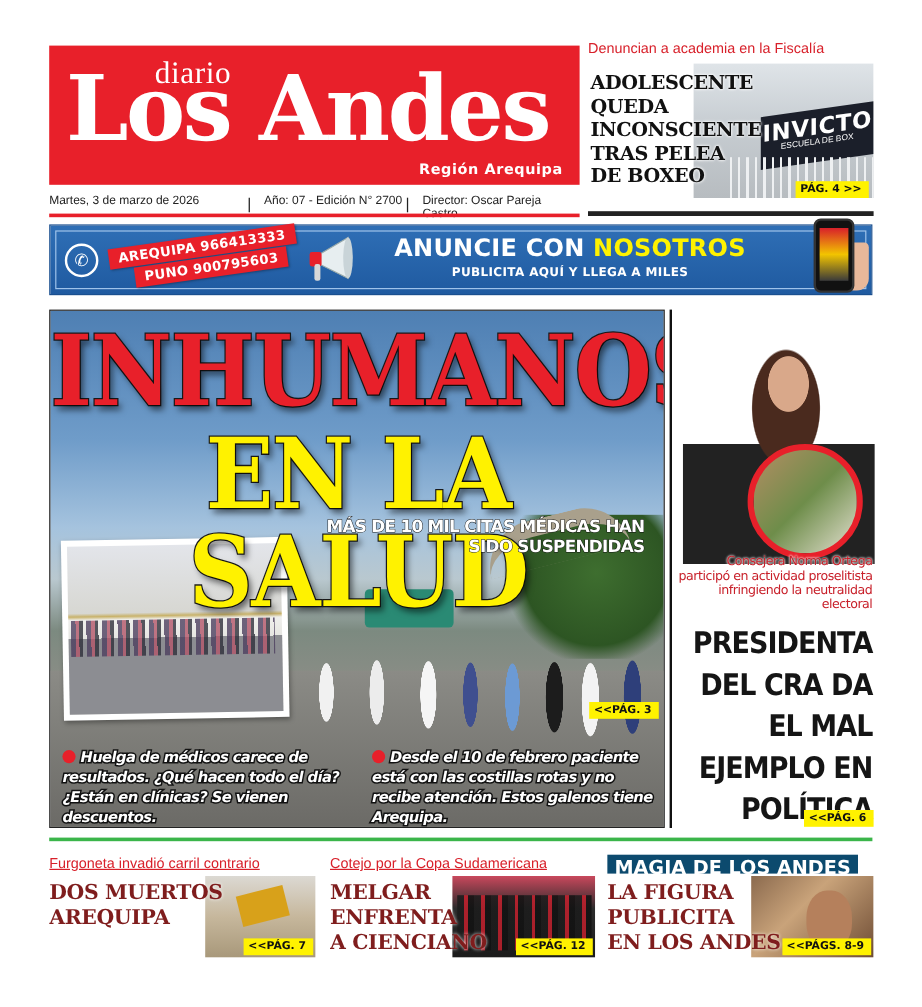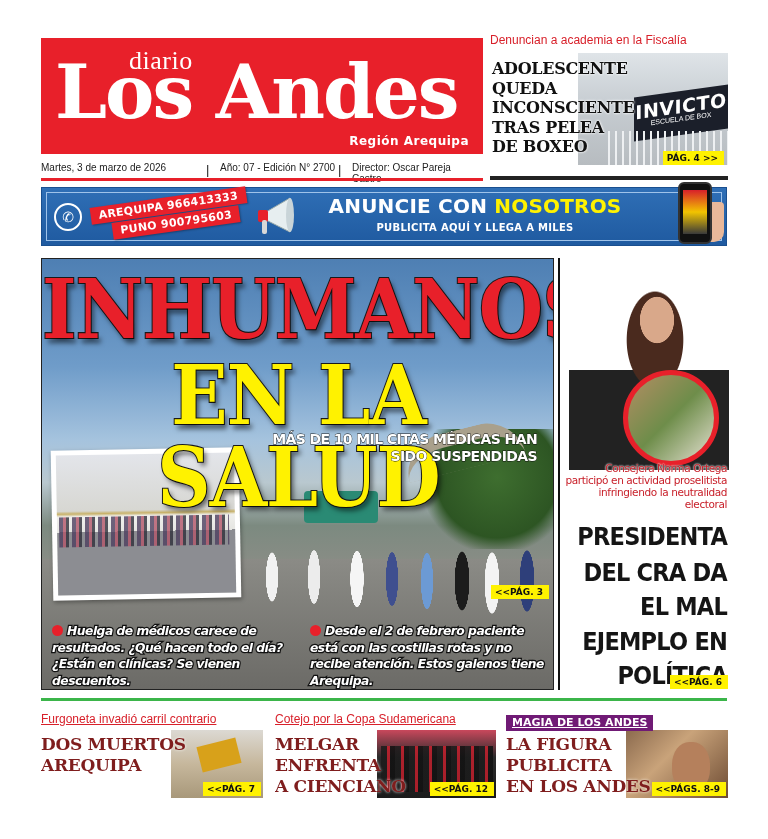--- a/index.html
+++ b/index.html
@@ -190,21 +190,21 @@
     font-family: "DejaVu Sans", sans-serif; font-weight: bold; font-size: 22.5px; line-height: 31.5px; color: #151515;
     letter-spacing: -0.8px; transform: scaleY(1.1); transform-origin: top;
   }
   .side .page-tag { right: 2px; top: 425px; }
 
   .green-rule { position: absolute; left: 41px; top: 698px; width: 686px; height: 3px; background: #3bb54a; }
 
   
   .strip { position: absolute; top: 712px; height: 86px; overflow: hidden; }
   .strip .kicker { font-size: 12px; color: #d8202a; height: 16px; white-space: nowrap; position: relative; z-index: 2; text-decoration: underline; }
-  .strip .kicker.box { display: inline-block; background: #701a75; color: #fff; font-weight: bold; font-family: "DejaVu Sans", sans-serif; font-size: 11px; padding: 1px 6px; }
+  .strip .kicker.box { display: inline-block; background: #0c4a6e; color: #fff; font-weight: bold; font-family: "DejaVu Sans", sans-serif; font-size: 16px; padding: 1px 6px; }
   .strip .headline {
     position: absolute; left: 0; top: 22px; z-index: 2;
     font-family: "DejaVu Serif", serif; font-weight: bold; font-size: 17px; line-height: 21px; color: #7f1d1d;
     letter-spacing: -0.3px; white-space: nowrap; text-shadow: 0 0 3px #fff;
   }
   .strip .pic { position: absolute; top: 18px; height: 68px; }
   .strip .page-tag { bottom: 2px; right: 2px; }
 
   .s1 { left: 41px; width: 222px; }
   .s1 .pic { left: 130px; width: 92px; background: linear-gradient(180deg, #dcd9d3 0%, #c6b79c 50%, #a8987a 100%); }
@@ -282,21 +282,21 @@
       </div>
   </div>
   <div class="hl1">INHUMANOS</div>
   <div class="hl2">EN LA SALUD</div>
   <div class="deck">MÁS DE 10 MIL CITAS MÉDICAS HAN SIDO SUSPENDIDAS</div>
   <div class="page-tag">&lt;&lt;PÁG. 3</div>
   <div class="bullet b1">
     <span class="dot"></span><span>Huelga de médicos carece de resultados. ¿Qué hacen todo el día? ¿Están en clínicas? Se vienen descuentos.</span>
   </div>
   <div class="bullet b2">
-    <span class="dot"></span><span>Desde el 2 de febrero paciente está con las costillas rotas y no recibe atención. Estos galenos tiene Arequipa.</span>
+    <span class="dot"></span><span>Desde el 10 de febrero paciente está con las costillas rotas y no recibe atención. Estos galenos tiene Arequipa.</span>
   </div>
 </div>
 <div class="vrule"></div>
 
 <div class="side">
   <div class="portrait"></div>
   <div class="circle"></div>
   <div class="caption">Consejera Norma Ortega participó en actividad proselitista infringiendo la neutralidad electoral</div>
   <div class="headline">PRESIDENTA DEL CRA DA EL MAL EJEMPLO EN POLÍTICA</div>
   <div class="page-tag">&lt;&lt;PÁG. 6</div>

